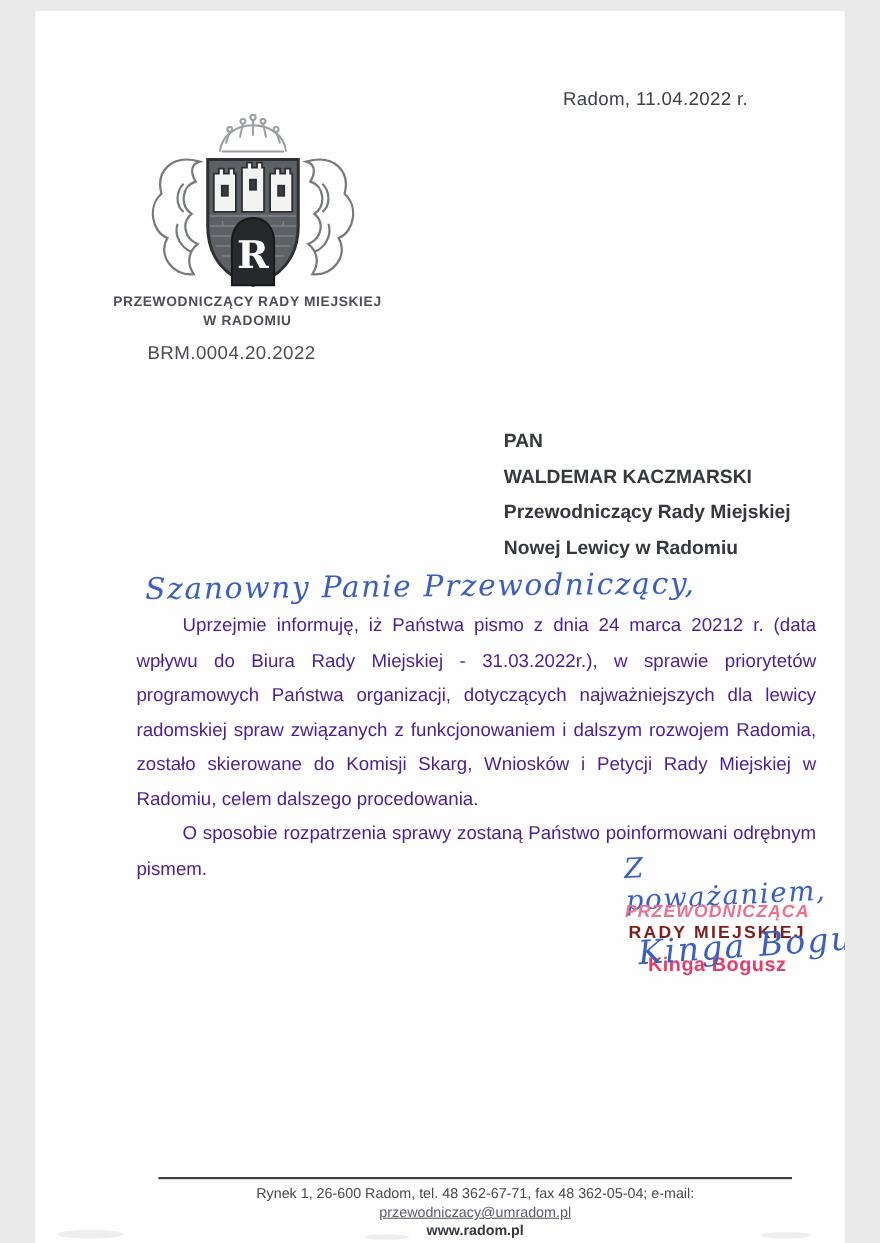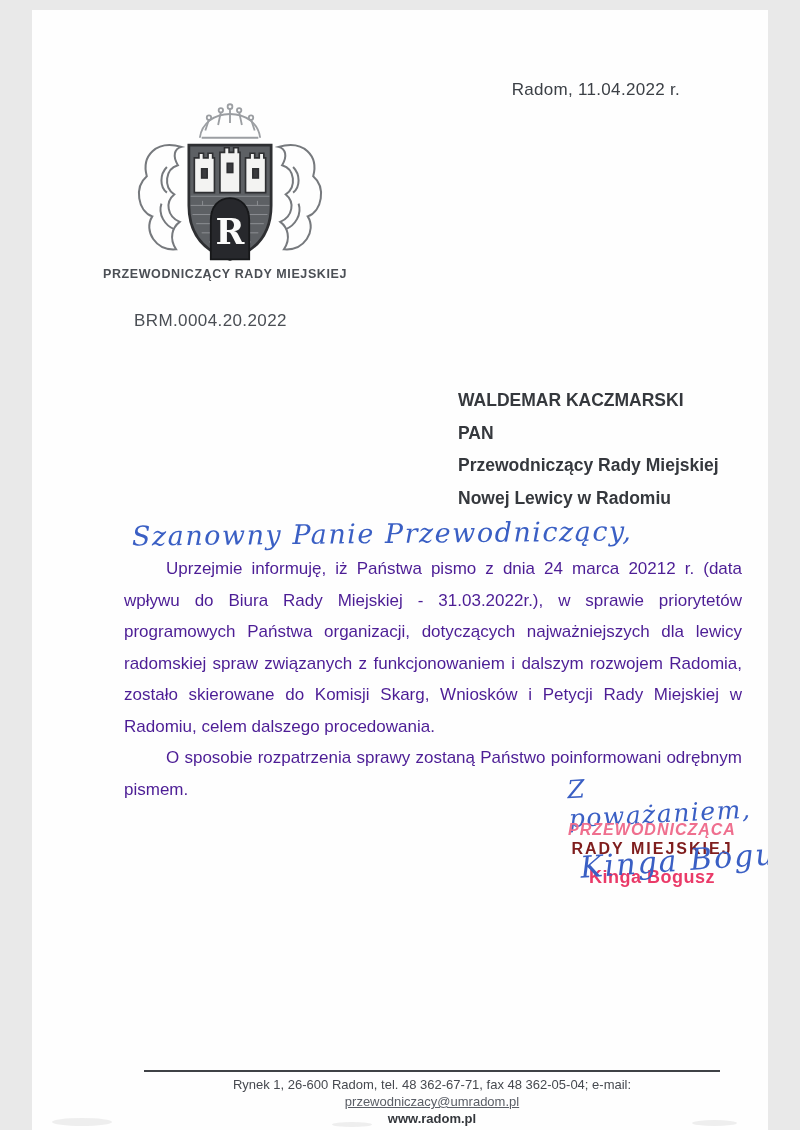--- a/index.html
+++ b/index.html
@@ -112,27 +112,28 @@
         <rect x="140" y="72" width="6" height="10" fill="#3a3b3e"></rect>
       </g>
 
       <path d="M94,171 V128 C94,113 103,104 115,104 C127,104 136,113 136,128 V171 Z" fill="#27282c" stroke="#17181a" stroke-width="2"></path>
       <text x="115" y="154" text-anchor="middle" font-family="DejaVu Serif, serif" font-weight="bold" font-size="38" fill="#fbfbfa">R</text>
     </svg>
   </div>
 
   <div class="crest-caption">
     <div>PRZEWODNICZĄCY RADY MIEJSKIEJ</div>
+    <div>W RADOMIU</div>
   </div>
 
   <div class="ref">BRM.0004.20.2022</div>
 
   <div class="addressee">
+    <div>PAN</div>
     <div>WALDEMAR KACZMARSKI</div>
-    <div>PAN</div>
     <div>Przewodniczący Rady Miejskiej</div>
     <div>Nowej Lewicy w Radomiu</div>
   </div>
 
   <div class="salutation hand">Szanowny Panie Przewodniczący,</div>
 
   <div class="body">
     <p>Uprzejmie informuję, iż Państwa pismo z dnia 24 marca 20212 r. (data wpływu do Biura Rady Miejskiej - 31.03.2022r.), w sprawie priorytetów programowych Państwa organizacji, dotyczących najważniejszych dla lewicy radomskiej spraw związanych z funkcjonowaniem i dalszym rozwojem Radomia, zostało skierowane do Komisji Skarg, Wniosków i Petycji Rady Miejskiej w Radomiu, celem dalszego procedowania.</p>
     <p>O sposobie rozpatrzenia sprawy zostaną Państwo poinformowani odrębnym pismem.</p>
   </div>

